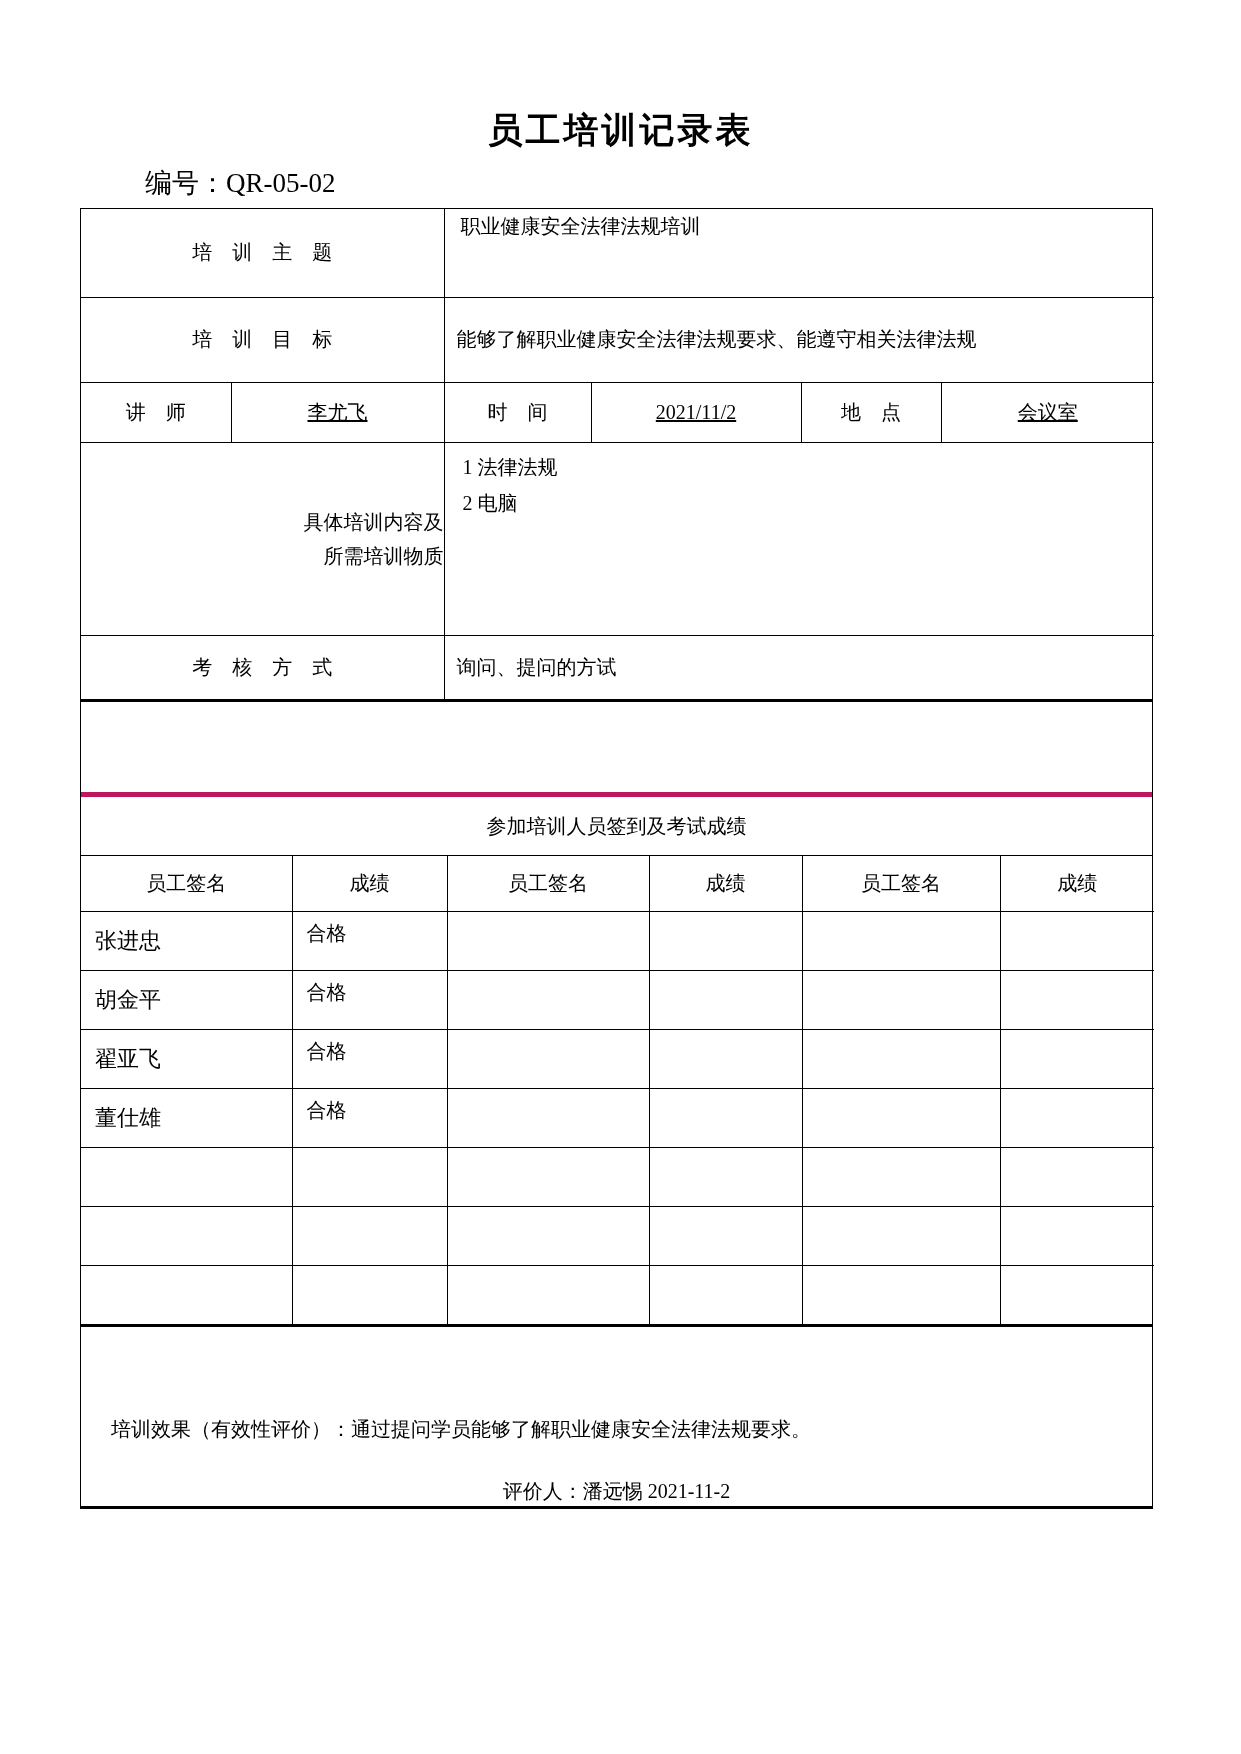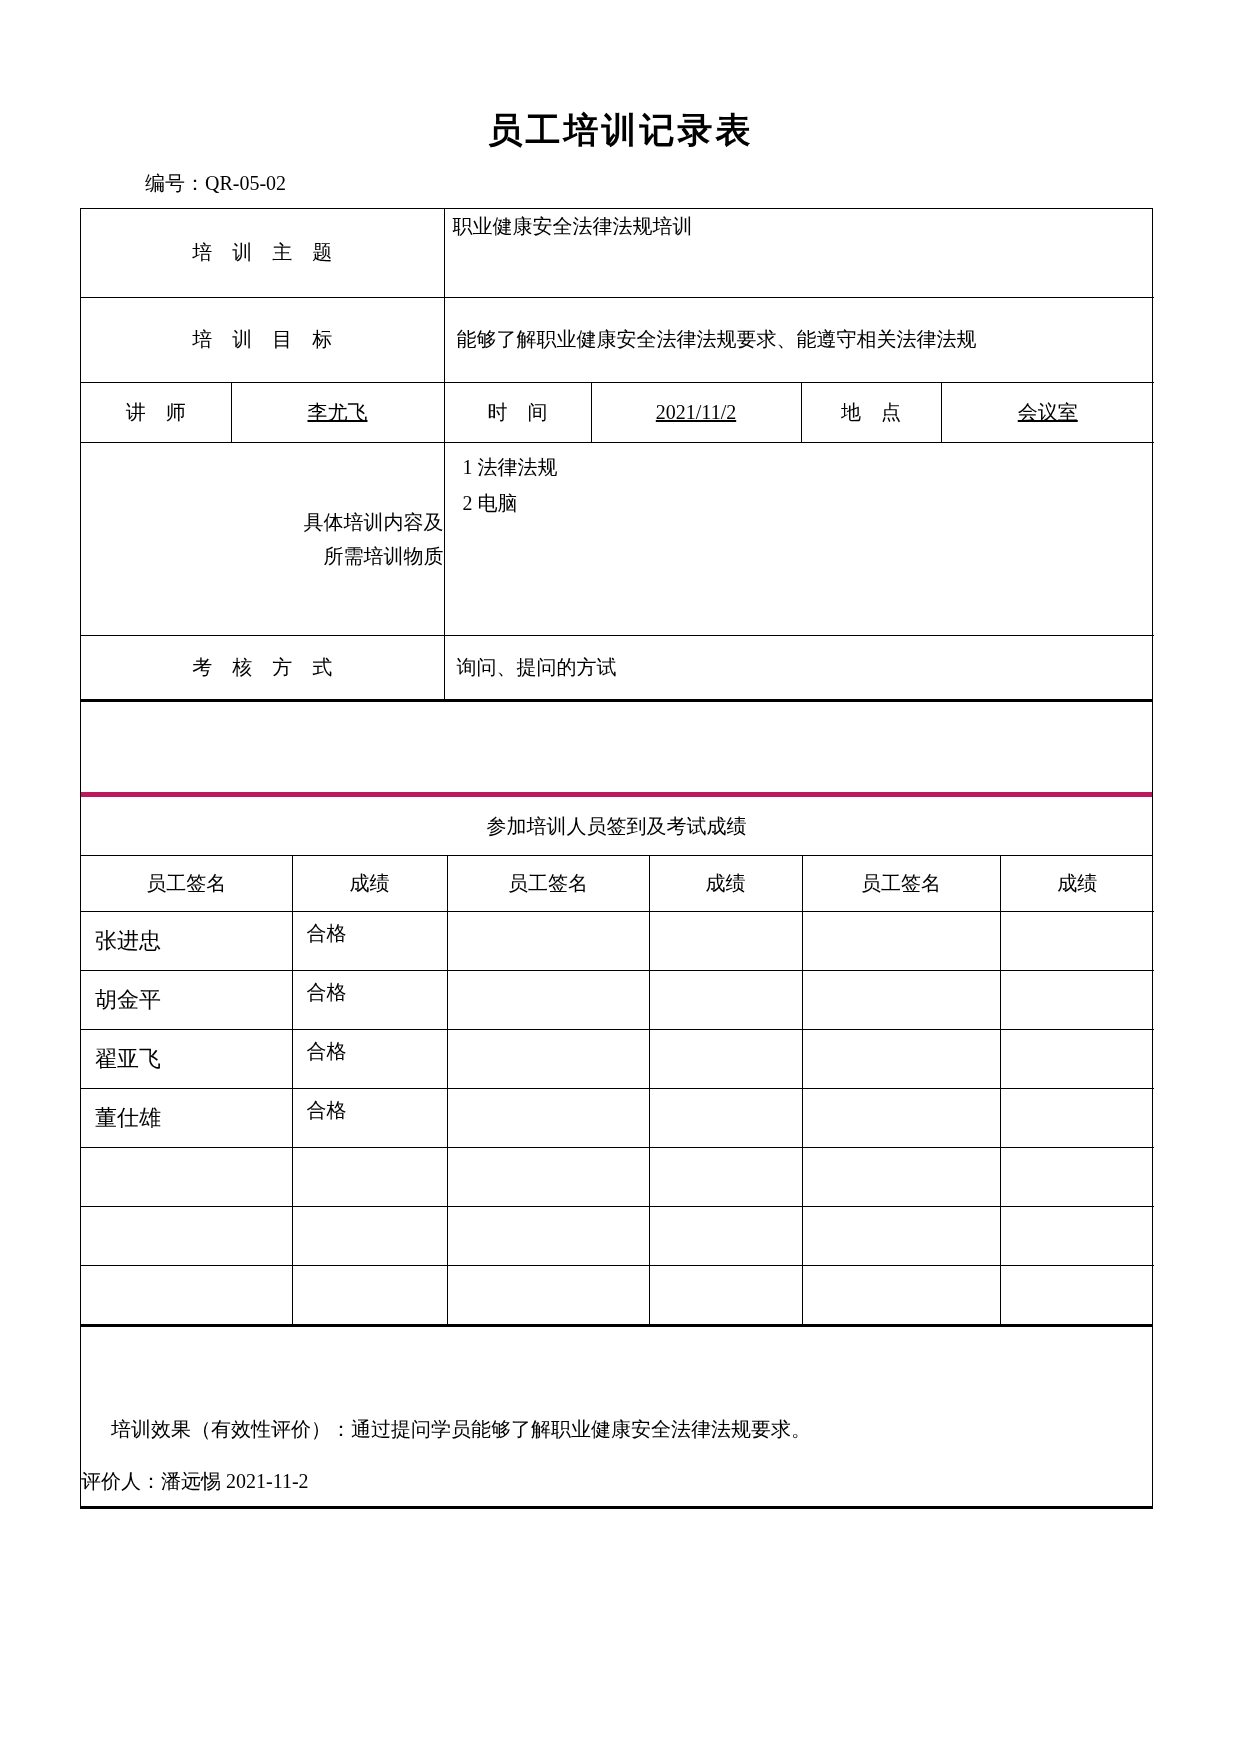--- a/index.html
+++ b/index.html
@@ -20,21 +20,21 @@
   .doc-title {
     padding-top: 108px;
     text-align: center;
     font-size: 35px;
     font-weight: bold;
     letter-spacing: 3px;
     line-height: 46px;
   }
   .doc-number {
     margin: 16px 0 12px 145px;
-    font-size: 20px;
+    font-size: 27px;
     line-height: 26px;
   }
   .form {
     margin: 5px 0 0 80px;
     width: 1073px;
     border: 1px solid #000;
     border-bottom: 3px solid #000;
   }
   table {
     width: 100%;
@@ -42,21 +42,21 @@
     border-style: hidden; 
     table-layout: fixed;
   }
   td {
     border: 1px solid #000;
     font-size: 20px;
     vertical-align: middle;
     overflow: hidden;
   }
   .label-cell { text-align: center; }
-  .value-top { vertical-align: top; padding: 4px 8px; }
+  .value-top { vertical-align: top; padding: 4px 16px; }
   .value-mid { padding: 4px 12px; }
   .center { text-align: center; text-decoration: underline; }
   .content-lines { line-height: 36px; padding: 6px 0 0 18px; vertical-align: top; }
   .label-2line { text-align: right; line-height: 34px; }
   .thick-sep { border-top: 3px solid #000; }
   .empty-row { height: 93px; }
   .signin-title {
     height: 63px;
     border-top: 5px solid #be185d;
     display: flex;
@@ -69,21 +69,21 @@
   .signin-table tr.head td { height: 55px; text-align: center; }
   .name-cell { padding-left: 14px; font-size: 22px; }
   .score-cell { vertical-align: top; padding: 8px 0 0 14px; font-size: 20px; }
   .evaluation {
     border-top: 3px solid #000;
     height: 182px;
     padding-top: 88px;
     font-size: 20px;
   }
   .effect-line { padding-left: 30px; line-height: 28px; }
-  .evaluator-line { margin-top: 24px; line-height: 28px; }
+  .evaluator-line { margin-top: 34px; text-align: center; line-height: 28px; }
 </style>
 </head>
 <body>
 
 <div class="page">
 
   <div class="doc-title">员工培训记录表</div>
 
   <div class="doc-number">编号：QR-05-02</div>
 

